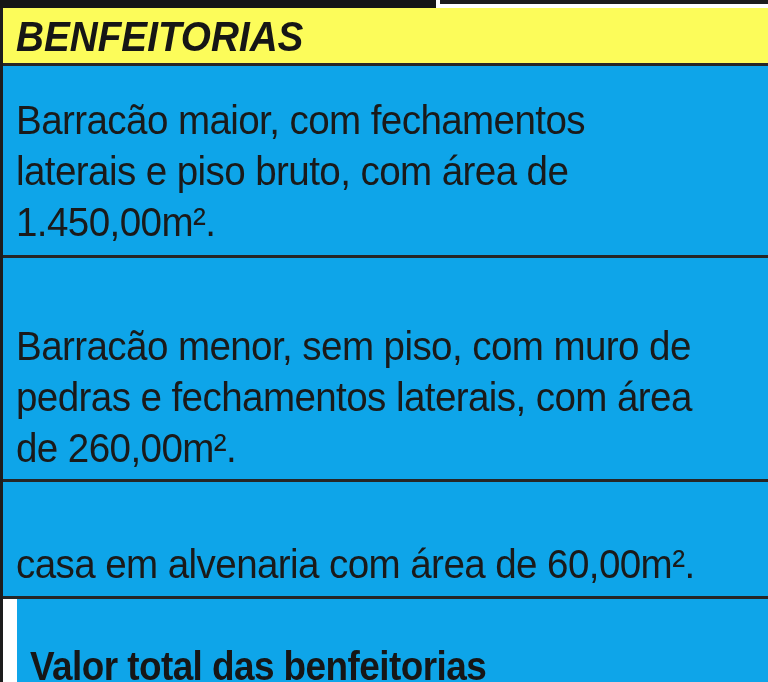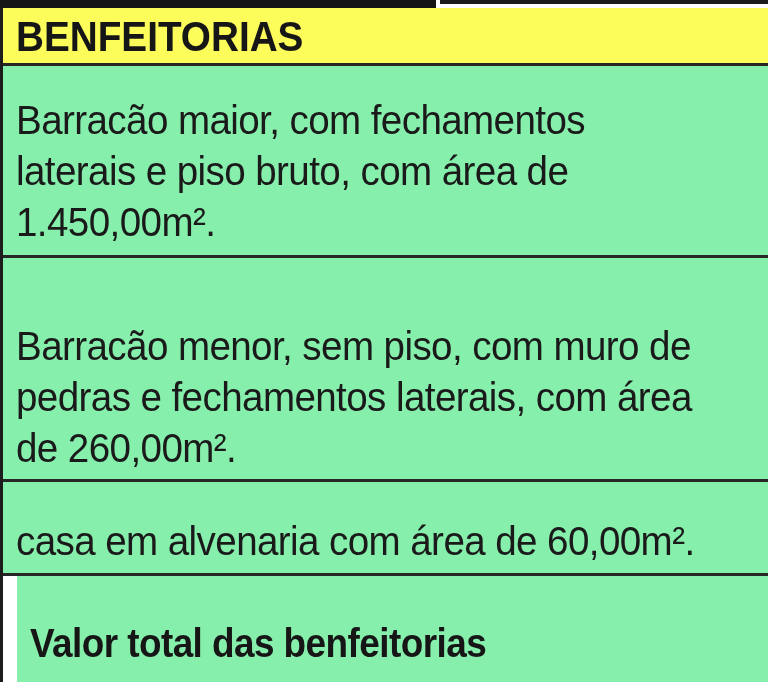--- a/index.html
+++ b/index.html
@@ -44,39 +44,40 @@
     flex-direction: column;
   }
   .cell {
     box-sizing: border-box;
     overflow: hidden;
     display: flex;
     flex-direction: column;
     justify-content: flex-end;
     padding-left: 13px;
     border-bottom: 3px solid #262626;
-    background: #86efac;
+    background: #0ea5e9;
   }
   .header-row {
     height: 58px;
     background: #fcfc5a;
     padding-bottom: 2px;
+    font-style: italic;
   }
   .header-label {
     font-weight: bold;
     font-size: 43px;
     line-height: 50px;
     white-space: nowrap;
     transform: scaleX(0.90);
     transform-origin: 0 100%;
     color: #161616;
   }
   .row-1 { height: 192px; padding-bottom: 7px; }
   .row-2 { height: 224px; padding-bottom: 5px; }
-  .row-3 { height: 94px; padding-bottom: 6px; }
+  .row-3 { height: 117px; padding-bottom: 6px; }
   .row-4 { height: 111px; padding-bottom: 14px; border-bottom: 4px solid #161616; margin-left: 14px; }
   .line {
     font-size: 41px;
     line-height: 51px;
     white-space: nowrap;
     transform: scaleX(0.94);
     transform-origin: 0 100%;
     letter-spacing: -0.015em;
   }
   .bold .line {

